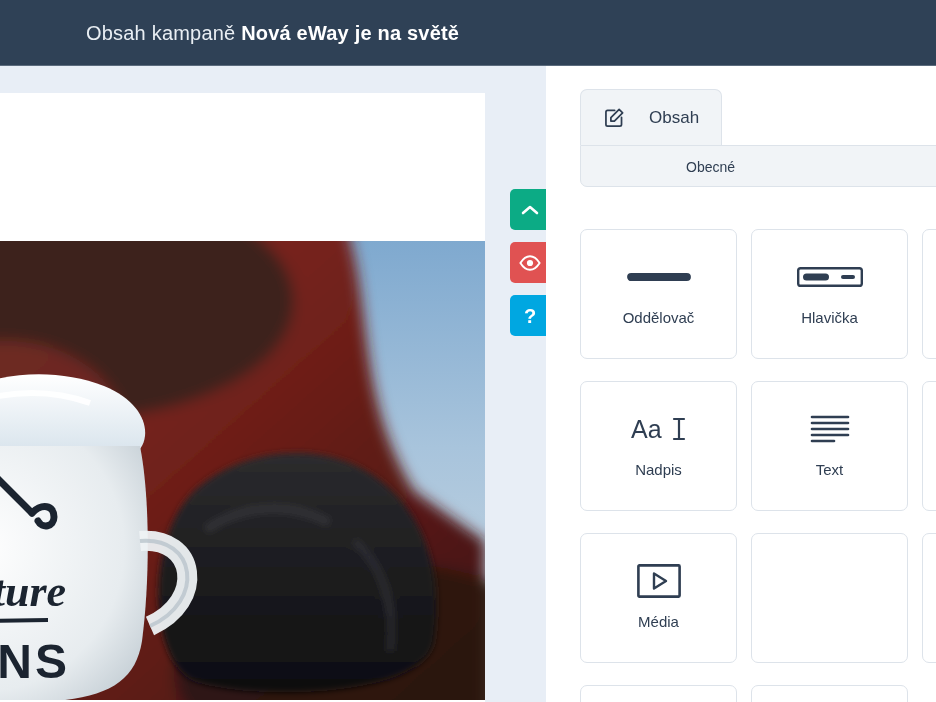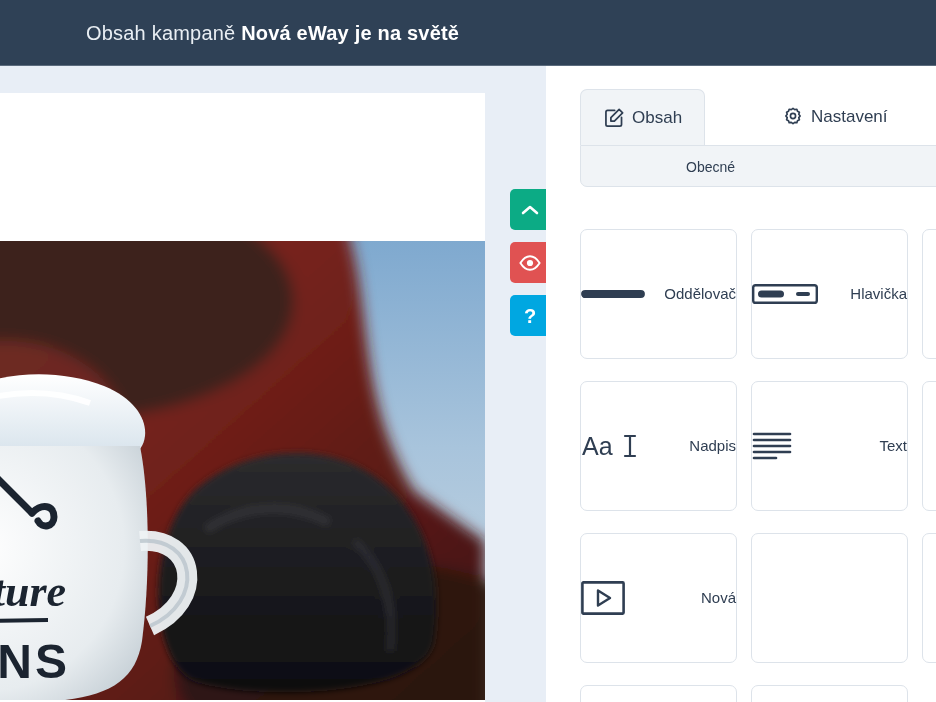--- a/index.html
+++ b/index.html
@@ -79,21 +79,21 @@
     overflow: hidden;
   }
 
   .tabbar {
     position: absolute; left: 0; top: 0;
     width: 390px; height: 79px;
   }
   .tab {
     position: absolute; top: 23px;
     height: 56px;
-    display: flex; align-items: center; gap: 7px;
+    display: flex; align-items: center; gap: 24px;
     padding: 0 22px;
     font-size: 17px;
     color: #2f3e52;
     border-radius: 7px 7px 0 0;
     cursor: pointer;
     white-space: nowrap;
   }
   .tab-active {
     left: 34px;
     background: #f1f4f7;
@@ -127,22 +127,22 @@
     width: 500px;
     display: grid;
     grid-template-columns: repeat(3, 157px);
     gap: 22px 14px;
   }
   .block-card {
     width: 157px; height: 130px;
     background: #ffffff;
     border: 1px solid #dde3ea;
     border-radius: 7px;
-    display: flex; flex-direction: row;
-    align-items: center; justify-content: space-between;
+    display: flex; flex-direction: column;
+    align-items: center; justify-content: center;
     gap: 14px;
     cursor: pointer;
   }
   .block-icon {
     height: 34px;
     display: flex; align-items: center; justify-content: center;
     color: #ef4444;
   }
   .block-icon svg { display: block; }
   .block-label {
@@ -277,32 +277,20 @@
         <span>
           <svg width="22" height="22" viewBox="0 0 24 24" fill="none" aria-hidden="true">
             <path d="M20.2 11.3 V19 A1.8 1.8 0 0 1 18.4 20.8 H5 A1.8 1.8 0 0 1 3.2 19 V5.6
                      A1.8 1.8 0 0 1 5 3.8 H12.7" stroke="#2f3e52" stroke-width="1.9" stroke-linecap="round" stroke-linejoin="round"></path>
             <path d="M17.6 2.6 L21.4 6.4 L12.4 15.4 H8.6 V11.6 Z" stroke="#2f3e52" stroke-width="1.9" stroke-linecap="round" stroke-linejoin="round"></path>
           </svg>
         </span>
         <span>Obsah</span>
       </div>
 
-      <div class="tab tab-inactive">
-        <span>
-          <svg width="22" height="22" viewBox="0 0 24 24" fill="none" aria-hidden="true">
-            <path d="M12 2.6 L13.9 4.0 L16.2 3.6 L16.9 5.8 L19.0 6.9 L18.3 9.1 L19.8 10.9
-                     L18.3 12.7 L19.0 14.9 L16.9 16.0 L16.2 18.2 L13.9 17.8 L12 19.2
-                     L10.1 17.8 L7.8 18.2 L7.1 16.0 L5.0 14.9 L5.7 12.7 L4.2 10.9
-                     L5.7 9.1 L5.0 6.9 L7.1 5.8 L7.8 3.6 L10.1 4.0 Z" stroke="#2f3e52" stroke-width="1.8" stroke-linejoin="round" fill="none"></path>
-            <circle cx="12" cy="10.9" r="2.8" stroke="#2f3e52" stroke-width="1.8" fill="none"></circle>
-          </svg>
-        </span>
-        <span>Nastavení</span>
-      </div>
     </div>
 
     <div class="subtabbar">
       <div class="subtab">Obecné</div>
     </div>
 
   </div>
 
   <div class="grid-host">
     <div class="block-grid">
@@ -363,21 +351,21 @@
       </div>
 
 
       <div class="block-card">
         <span class="block-icon">
           <svg width="44" height="34" viewBox="0 0 44 34" fill="none" aria-hidden="true">
             <rect x="1.4" y="1.4" width="41.2" height="31.2" rx="1" stroke="#2f3e52" stroke-width="2.6" fill="none"></rect>
             <path d="M17 9.5 L29 17 L17 24.5 Z" stroke="#2f3e52" stroke-width="2.4" fill="none" stroke-linejoin="round"></path>
           </svg>
         </span>
-        <span class="block-label">Nová</span>
+        <span class="block-label">Média</span>
       </div>
 
       <div class="block-card">
         <span class="block-icon"></span>
         <span class="block-label"></span>
       </div>
 
       <div class="block-card">
         <span class="block-icon"></span>
         <span class="block-label"></span>

